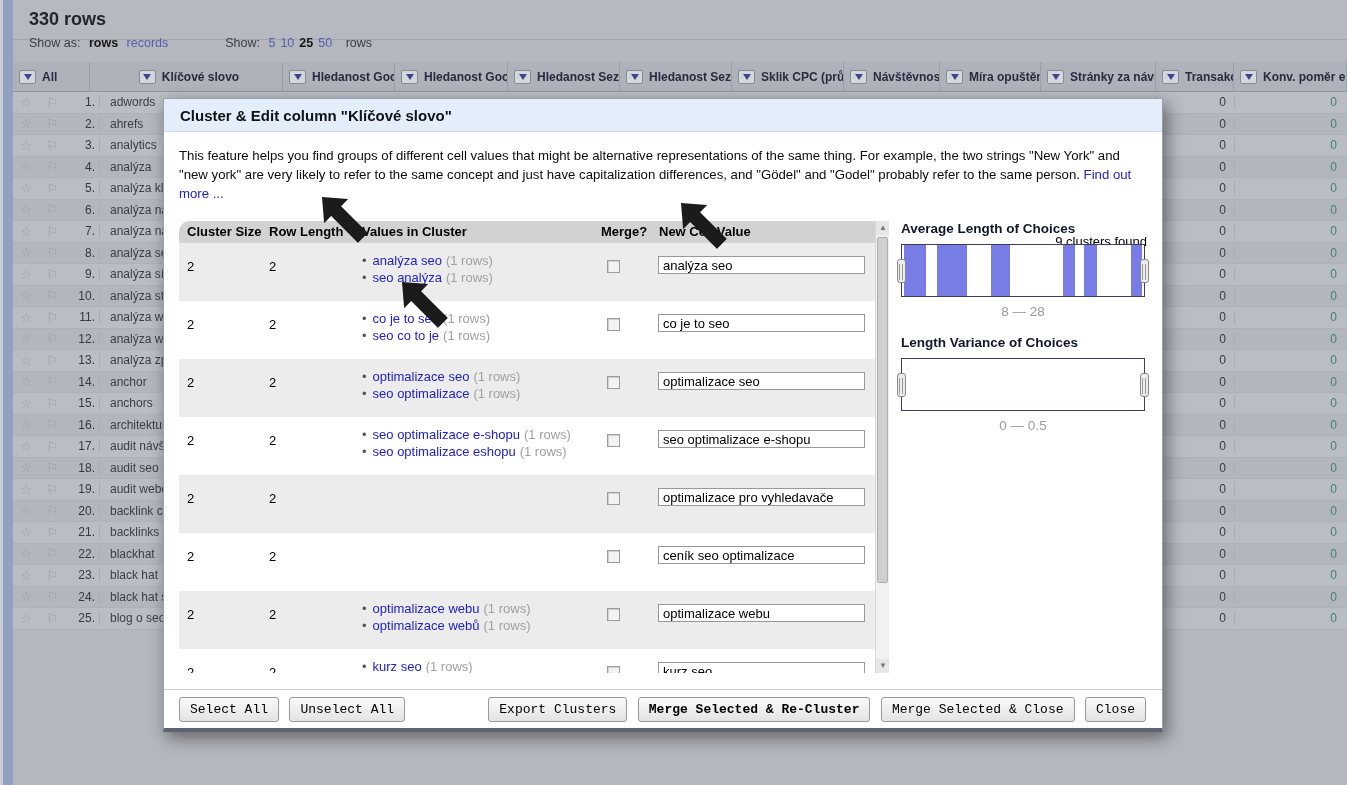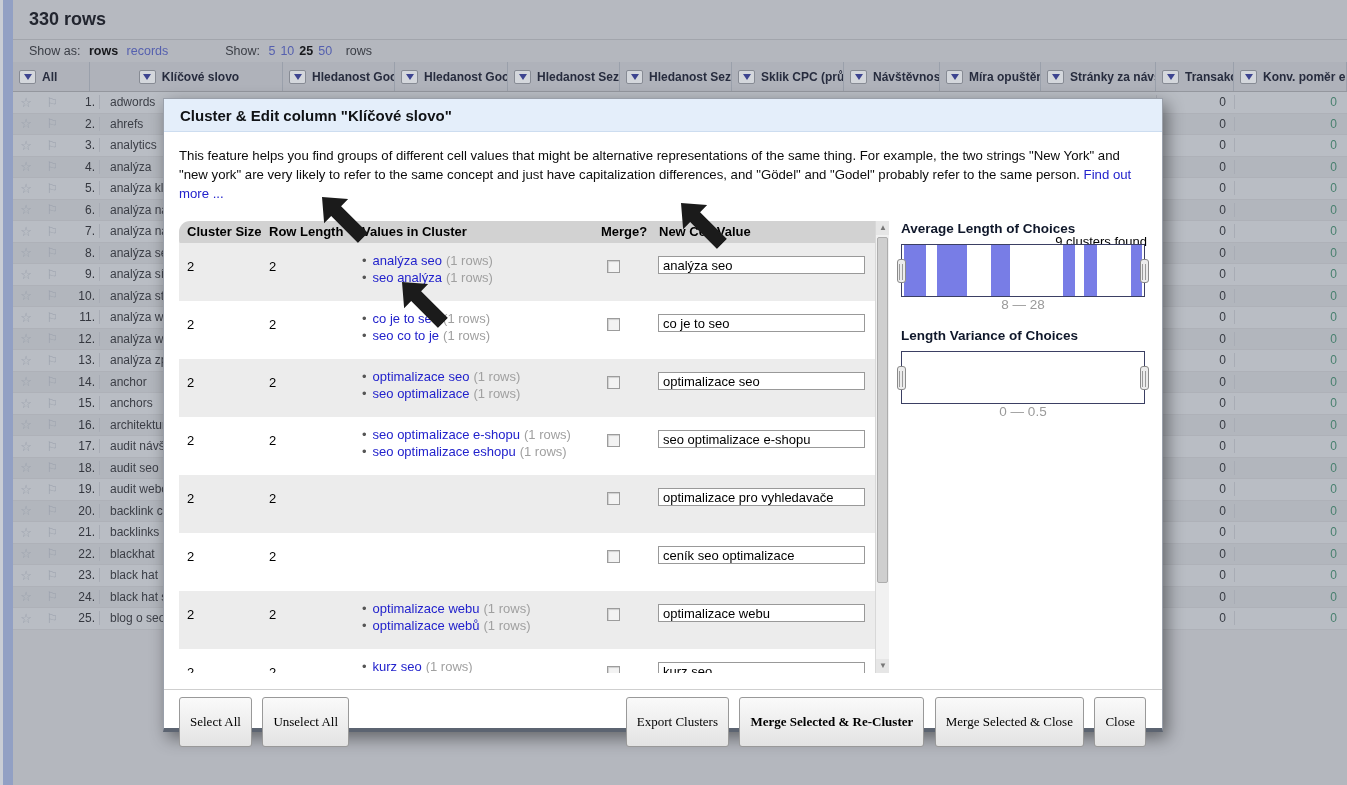--- a/index.html
+++ b/index.html
@@ -6,21 +6,21 @@
   html,body { width:1347px; height:785px; overflow:hidden; }
   body { position:relative; font-family:"Liberation Sans", sans-serif; background:#b4b7be; }
 
   
   .left-strip-outer { position:absolute; left:0; top:0; width:3px; height:785px; background:#c9cdd5; }
   .left-strip { position:absolute; left:3px; top:0; width:10px; height:785px; background:#92a0c4; }
 
   .summary-bar { position:absolute; left:13px; top:0; right:0; height:40px; background:#b6b9c0; border-bottom:1px solid #a2a5ac; }
   .summary-bar .title { position:absolute; left:16px; top:9px; font-size:18px; font-weight:bold; color:#22252f; }
 
-  .view-bar { position:absolute; left:13px; top:40px; right:0; height:22px; font-size:12.5px; color:#3a3d45; }
+  .view-bar { position:absolute; left:13px; top:32px; right:0; height:22px; font-size:12.5px; color:#3a3d45; }
   .view-bar .inner { position:absolute; left:16px; top:4px; white-space:nowrap; }
   .view-bar span { margin-right:5px; }
   .vb-link { color:#5560af; cursor:pointer; }
   .vb-strong { font-weight:bold; color:#17181c; }
   .vb-gap { display:inline-block; width:40px; }
 
   .col-header { position:absolute; left:13px; top:62px; right:0; height:30px; background:#afb2ba; border-bottom:1px solid #94979e; display:flex; }
   .col-cell { height:100%; border-right:1px solid #9aa0ab; display:flex; align-items:center; padding-left:6px; overflow:hidden; flex:0 0 auto; }
   .dd-btn { width:17px; height:14px; background:#d4d7dc; border:1px solid #878b94; border-radius:2px; display:flex; align-items:center; justify-content:center; margin-right:6px; flex:0 0 auto; }
   .dd-tri { width:0; height:0; border-left:4px solid transparent; border-right:4px solid transparent; border-top:6px solid #3d4490; }
@@ -72,25 +72,25 @@
   .vs-up, .vs-down { position:absolute; left:0; width:14px; height:14px; background:#e6e6e6; color:#777; font-size:8px; text-align:center; line-height:14px; }
   .vs-up { top:0; } .vs-down { bottom:0; }
   .vs-thumb { position:absolute; left:1px; top:16px; width:11px; height:346px; background:#cfcfcf; border:1px solid #adadad; border-radius:2px; }
 
   .facets { position:absolute; left:737px; top:122px; width:250px; }
   .facet-title { font-size:13.5px; font-weight:bold; color:#0f172a; }
   .facet-box { position:relative; margin-top:8px; width:244px; height:53px; background:#fff; border:1px solid #3b3f63; }
   .f-bar { position:absolute; top:0; bottom:0; background:#787de6; }
   .f-handle { position:absolute; top:14px; width:9px; height:24px; background:#ececec; border:1px solid #8a8a8a; border-radius:3px; background-image:repeating-linear-gradient(90deg, #9a9a9a 0 1px, transparent 1px 3px); background-size:7px 16px; background-position:1px 4px; background-repeat:no-repeat; }
   .f-handle.left { left:-5px; } .f-handle.right { right:-5px; }
-  .facet-range { margin-top:0; width:244px; text-align:center; color:#9a9a9a; font-size:13.5px; }
+  .facet-range { margin-top:7px; width:244px; text-align:center; color:#9a9a9a; font-size:13.5px; }
   .facet-title.second { margin-top:16px; }
 
   .dlg-footer { position:absolute; left:0; right:0; top:590px; border-top:1px solid #cfcfcf; height:44px; }
-  .btn { display:inline-block; font-size:13px; font-family:Liberation Serif, serif; color:#000; background:linear-gradient(#fafafa,#e3e3e3); border:1px solid #999; border-radius:3px; padding:16px 10px; margin-right:6px; cursor:pointer; white-space:nowrap; }
+  .btn { display:inline-block; font-size:13px; font-family:Liberation Mono, monospace; color:#000; background:linear-gradient(#fafafa,#e3e3e3); border:1px solid #999; border-radius:3px; padding:4px 10px; margin-right:6px; cursor:pointer; white-space:nowrap; }
   .btn.bold { font-weight:bold; }
   .f-left { position:absolute; left:15px; top:7px; }
   .f-right { position:absolute; right:10px; top:7px; }
 
   
   .cursor-arrow { position:absolute; width:34px; height:58px; z-index:20; transform:rotate(-45deg); transform-origin:17px 0px; }
   .cursor-arrow svg { display:block; }
   .arrow-1 { left:305px; top:197px; }
   .arrow-2 { left:664px; top:203px; }
   .arrow-3 { left:385px; top:282px; }

